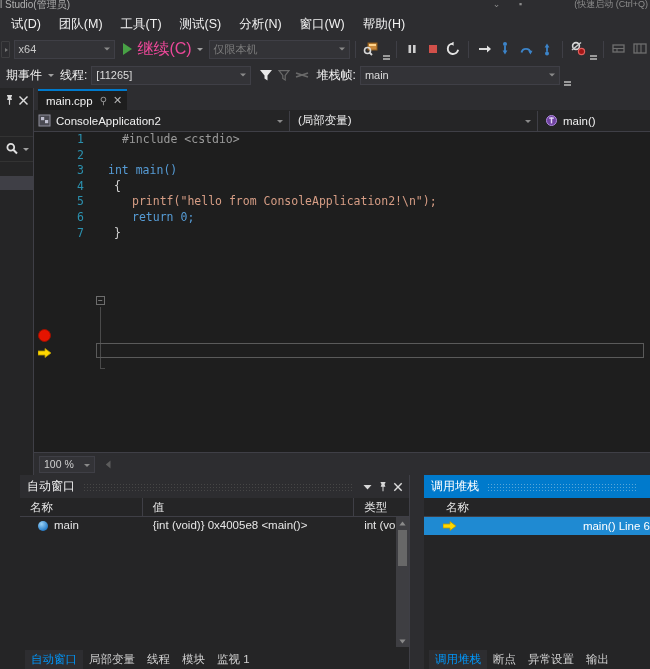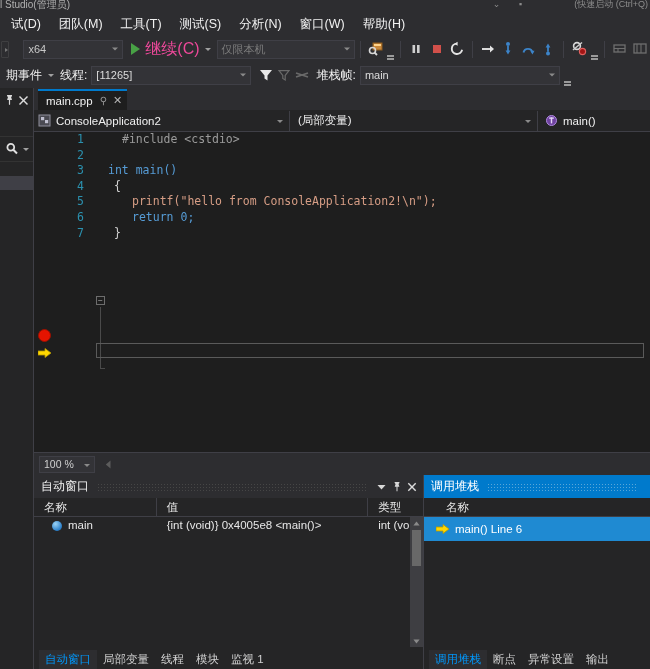--- a/index.html
+++ b/index.html
@@ -38,21 +38,21 @@
   }
   .tb-grip { width:9px; height:17px; margin:0 2px 0 1px; border:1px solid #3f3f41; border-radius:1px; position:relative;}
   .tb-grip::after{content:"";position:absolute;left:3px;top:6px;border-left:3px solid #777;border-top:2.5px solid transparent;border-bottom:2.5px solid transparent;}
   .combo {
     height:19px; background:#333337; border:1px solid #3f3f46; color:#c8c8c8;
     font-size:11px; display:flex; align-items:center; padding:0 4px;
     position:relative; white-space:nowrap; overflow:hidden;
   }
   .combo .caret { position:absolute; right:4px; top:50%; transform:translateY(-50%);
      border-left:3px solid transparent; border-right:3px solid transparent; border-top:3px solid #8a8a8a;}
-  .combo-x64 { width:108px; margin-left:12px; }
+  .combo-x64 { width:108px; margin-left:2px; }
   .combo-native { width:150px; margin-left:6px; color:#7d7d7d;}
   .combo-thread { width:195px; margin-left:4px; color:#dcdcdc; }
   .combo-frame { width:245px; margin-left:4px; color:#dcdcdc; }
   .play-wrap { display:flex; align-items:center; margin-left:8px; cursor:default;}
   .play-tri { width:0;height:0;border-left:9px solid #48a145;border-top:6px solid transparent;border-bottom:6px solid transparent;margin-right:5px;}
   .play-label { font-size:16px; color:#ec4899; white-space:nowrap;}
   .mini-caret { margin-left:5px; border-left:3px solid transparent;border-right:3px solid transparent;border-top:3px solid #a0a0a0;}
   .tb-sep { width:1px; height:17px; background:#3f3f46; margin:0 5px; }
 
   .icobtn { width:22px; height:21px; display:flex; align-items:center; justify-content:center; position:relative;}
@@ -113,21 +113,21 @@
   .collapse-box { position:absolute; left:62px; top:164px; width:9px; height:9px; border:1px solid #6d6d6d; color:#9a9a9a; font-size:8px; line-height:7px; text-align:center; font-family:"DejaVu Sans Mono", monospace;}
   .brace-line { position:absolute; left:66px; top:175px; width:1px; height:62px; background:#4a4a4a;}
   .brace-foot { position:absolute; left:66px; top:236px; width:5px; height:1px; background:#4a4a4a;}
 
   .zoombar { position:absolute; left:34px; top:452px; width:616px; height:23px; background:#2d2d30; border-top:1px solid #3f3f46; display:flex; align-items:center;}
   .zoomcombo { width:56px; height:17px; margin-left:5px; background:#333337; border:1px solid #3f3f46; font-size:10.5px; color:#d0d0d0; display:flex; align-items:center; padding-left:4px; position:relative;}
   .zoomcombo .caret{position:absolute; right:4px; top:7px;border-left:3px solid transparent;border-right:3px solid transparent;border-top:3px solid #8a8a8a;}
   .hscroll-left { width:11px; height:14px; margin-left:8px; display:flex; align-items:center; justify-content:center;}
 
   
-  .panel-autos { position:absolute; left:34px; top:475px; width:390px; height:194px; background:#252526; border-right:1px solid #3f3f46;}
+  .panel-autos { position:absolute; left:20px; top:475px; width:390px; height:194px; background:#252526; border-right:1px solid #3f3f46;}
   .panel-head { height:23px; background:#2d2d30; display:flex; align-items:center; padding:0 4px 0 7px; position:relative;}
   .panel-head .ptitle { font-size:12px; color:#f0f0f0; white-space:nowrap;}
   .panel-head .pdots { flex:1; height:8px; margin:0 8px; background-image:radial-gradient(#4a4a4a 0.8px, transparent 0.9px); background-size:3px 3px; opacity:.85;}
   .phead-btn { width:15px; height:17px; display:flex; align-items:center; justify-content:center; color:#d0d0d0; font-size:11px;}
 
   .grid-head { height:19px; background:#252526; display:flex; align-items:center; border-bottom:1px solid #3f3f46; font-size:11.5px; color:#e6e6e6;}
   .gh-cell { padding-left:10px; position:relative; height:19px; line-height:19px; border-right:1px solid #3f3f46;}
   .gh-name { width:123px; }
   .gh-val { width:212px; }
   .gh-type { width:55px; border-right:none;}
@@ -141,21 +141,21 @@
 
   .vscroll { position:absolute; right:0; top:42px; width:13px; bottom:22px; background:#3e3e42;}
   .vscroll .thumb { position:absolute; left:2px; top:0; width:9px; height:36px; background:#686868;}
   .vscroll .arrow { position:absolute; left:0; width:13px; height:12px; display:flex; align-items:center; justify-content:center;}
 
   .panel-calls { position:absolute; left:424px; top:475px; width:226px; height:194px; background:#252526;}
   .calls-head { height:23px; background:#007acc; display:flex; align-items:center; padding:0 4px 0 7px;}
   .calls-head .ptitle { font-size:12px; color:#ffffff;}
   .calls-head .pdots { flex:1; height:8px; margin:0 8px; background-image:radial-gradient(#58a6d8 0.8px, transparent 0.9px); background-size:3px 3px;}
   .calls-gridhead { height:19px; display:flex; align-items:center; font-size:11.5px; color:#e6e6e6; border-bottom:1px solid #3f3f46; padding-left:22px;}
-  .calls-row { height:24px; display:flex; align-items:center; background:#1f8ad2; font-size:11.5px; color:#ffffff; padding-left:12px;}
+  .calls-row { height:18px; display:flex; align-items:center; background:#1f8ad2; font-size:11.5px; color:#ffffff; padding-left:19px;justify-content:space-between;}
   .calls-row .carrow { width:14px; height:12px; margin-right:5px; flex:0 0 auto;}
 
   .tabstrip-bottom { position:absolute; bottom:0; left:0; width:100%; height:20px; display:flex; align-items:center; padding-left:5px; background:#252526;}
   .btab { font-size:11.5px; color:#d0d0d0; padding:2px 6px; white-space:nowrap;}
   .btab.sel { color:#0097fb; background:#2d2d30;}
 
   .watermark { position:absolute; left:456px; top:605px; font-size:26px; color:#c9c9c9; letter-spacing:1px; font-family:"Liberation Serif", serif; pointer-events:none;}
 </style>
 </head>
 <body>

